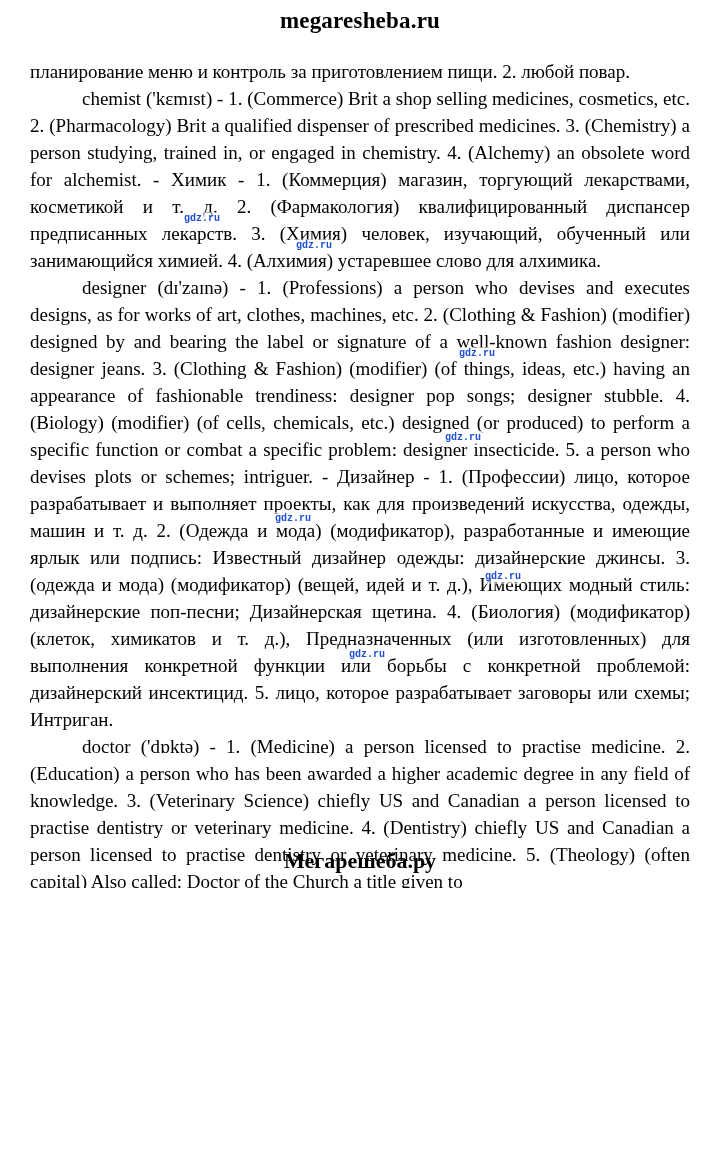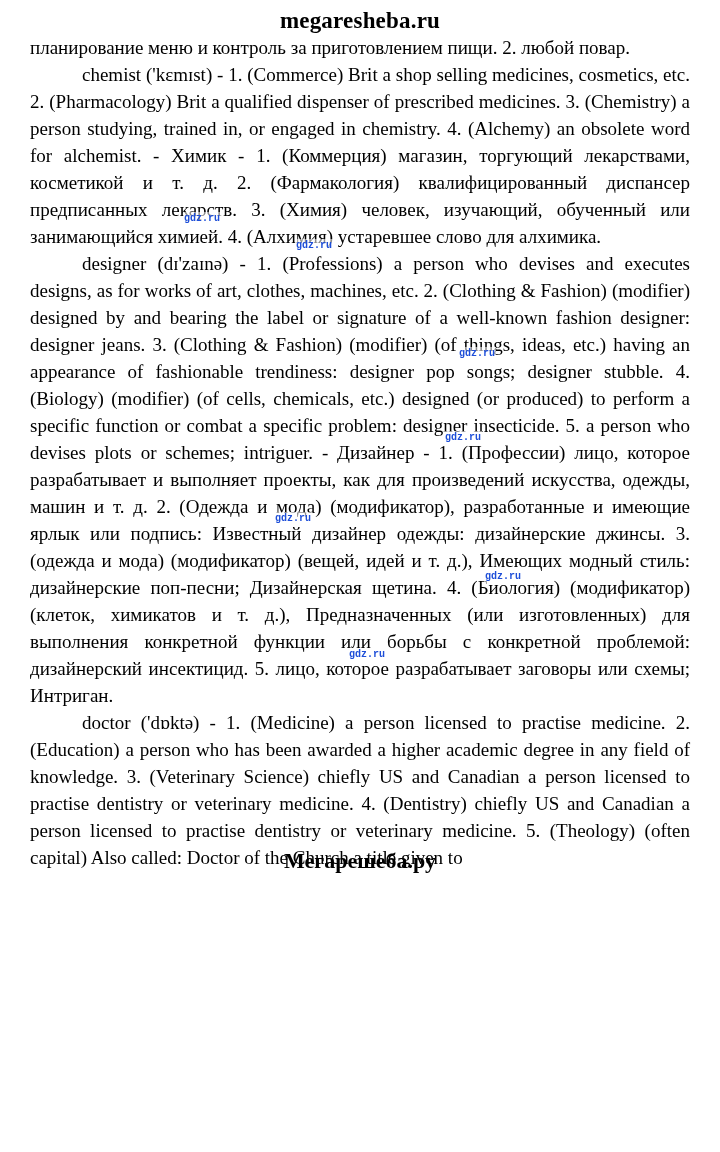--- a/index.html
+++ b/index.html
@@ -14,21 +14,21 @@
     overflow: hidden;
   }
   .site-header {
     padding-top: 8px;
     text-align: center;
     font-size: 23px;
     font-weight: bold;
     letter-spacing: 0.2px;
   }
   .text-body {
-    margin-top: 0;
+    margin-top: 24px;
     padding: 0 30px;
     font-size: 19px;
     line-height: 27px;
     text-align: justify;
   }
   .para {
     margin: 0;
     text-indent: 52px;
   }
   .para.no-indent { text-indent: 0; }

